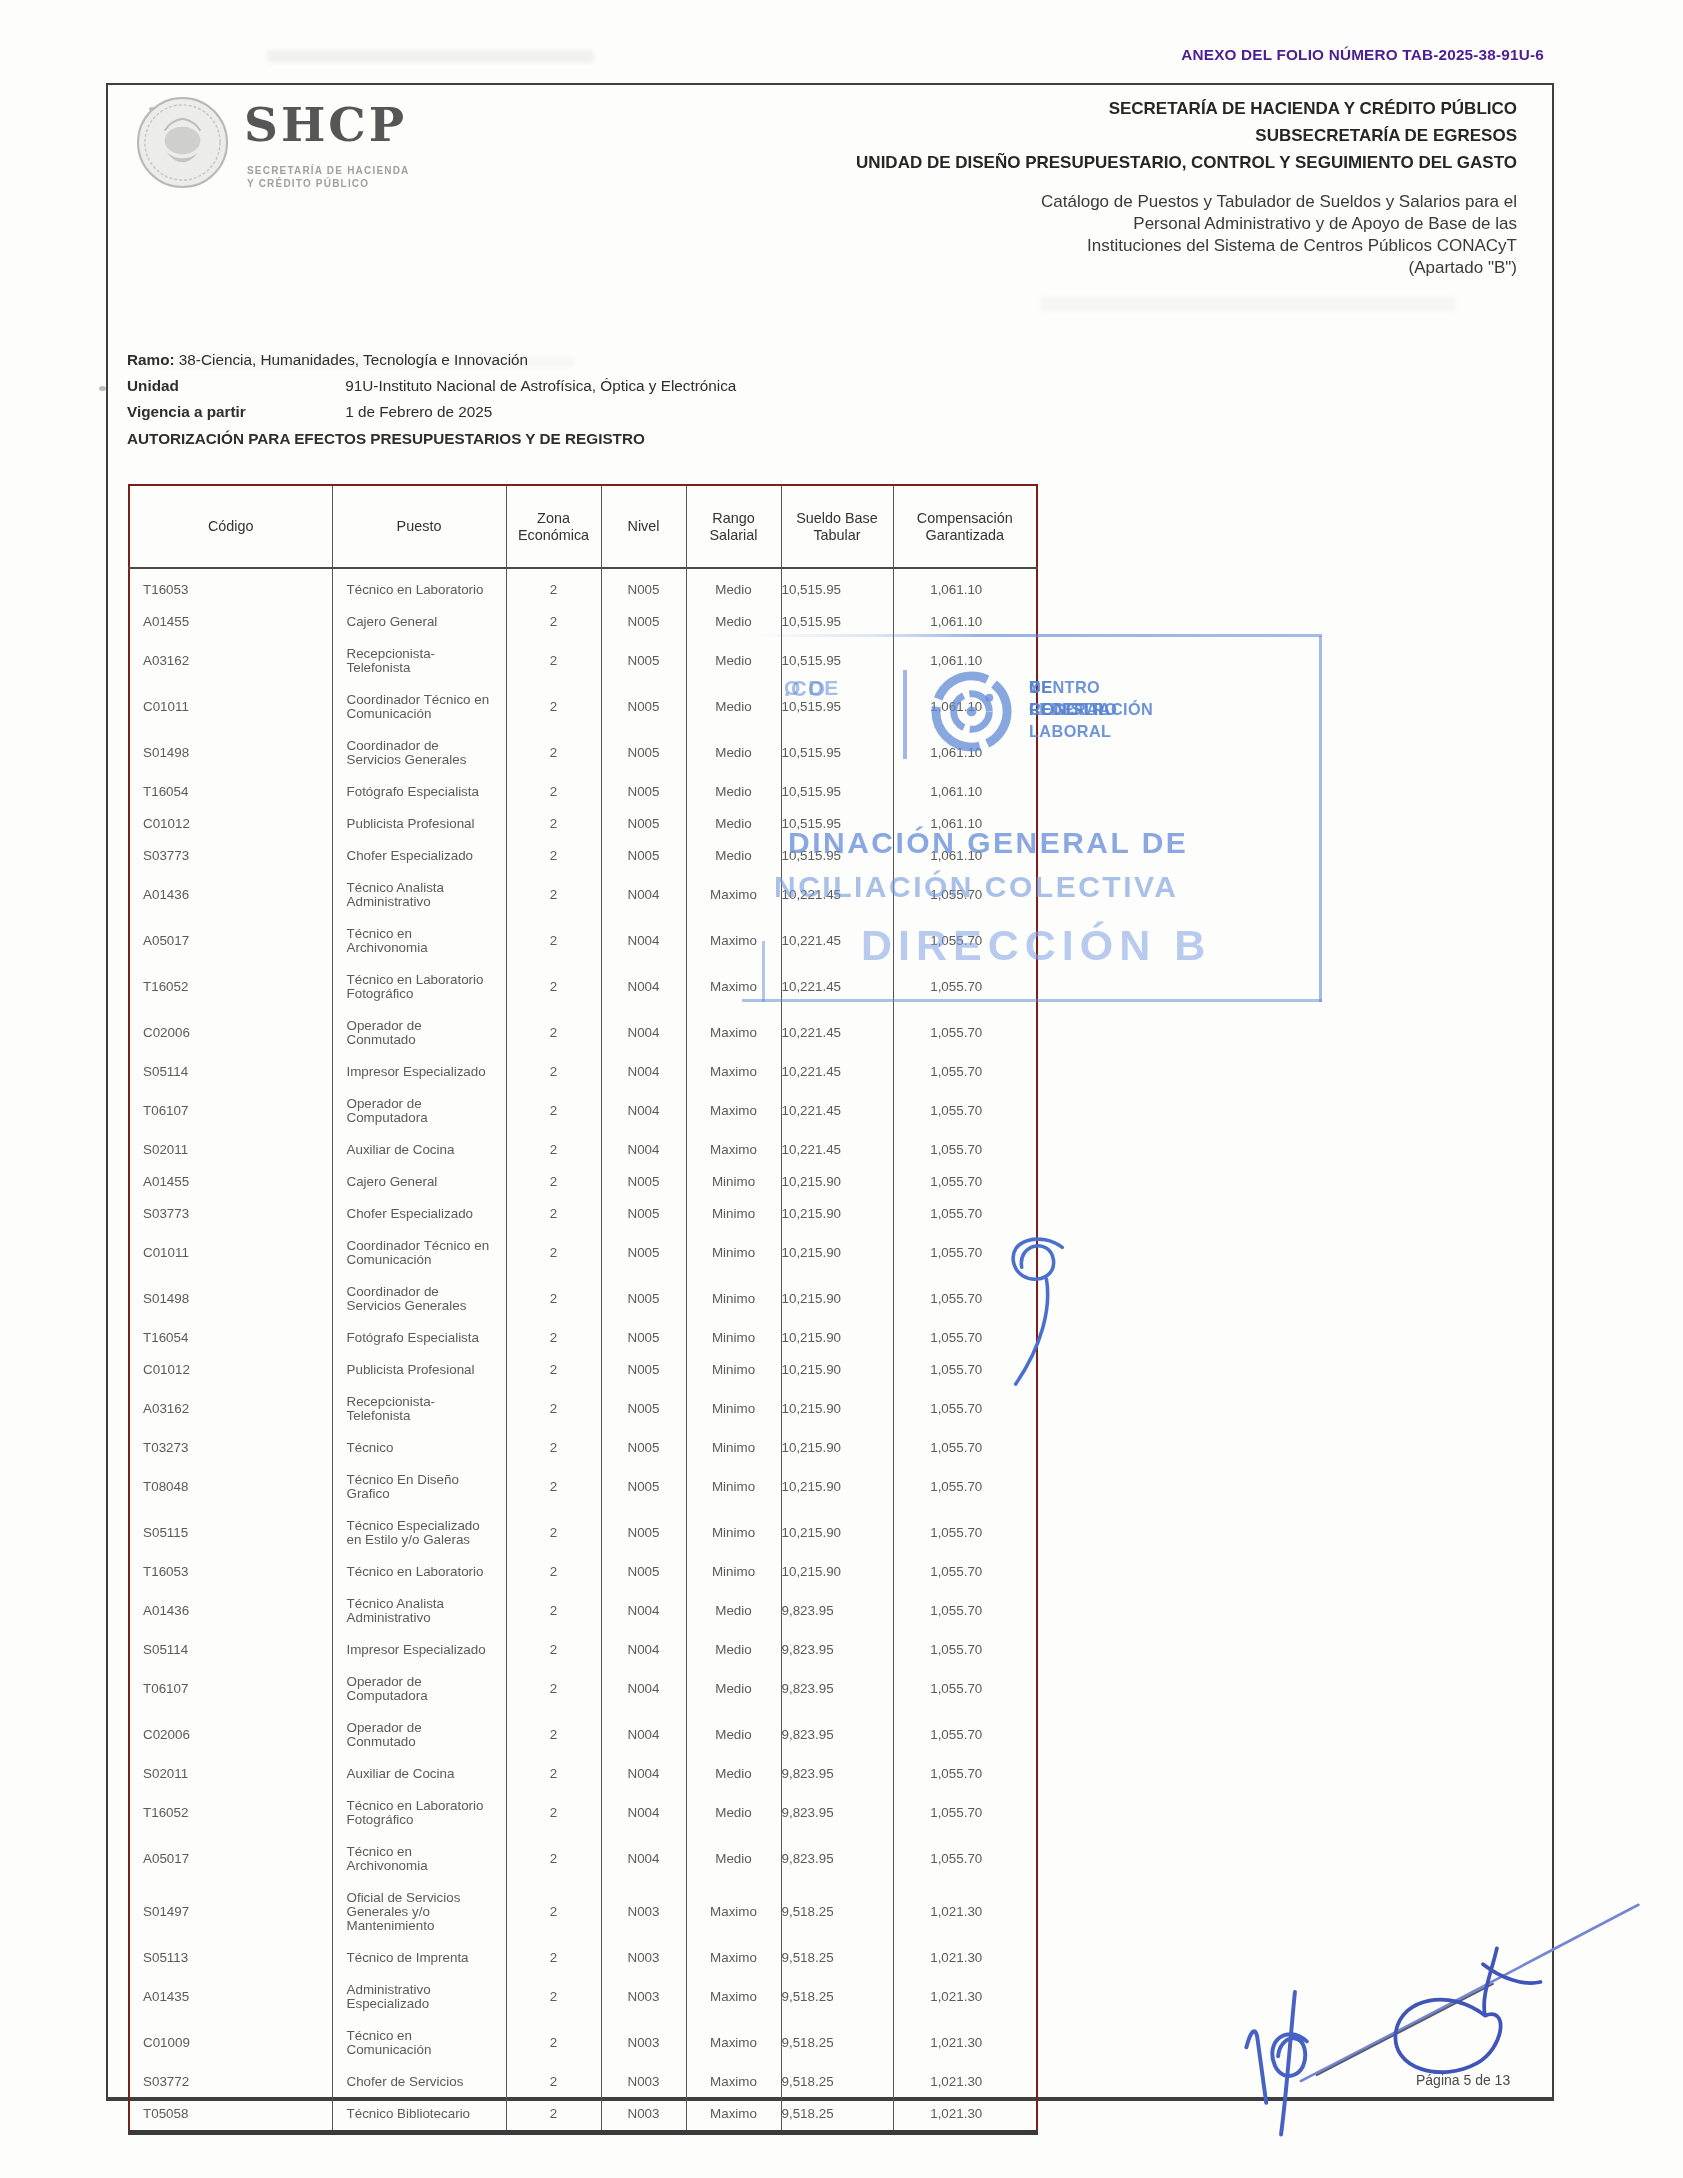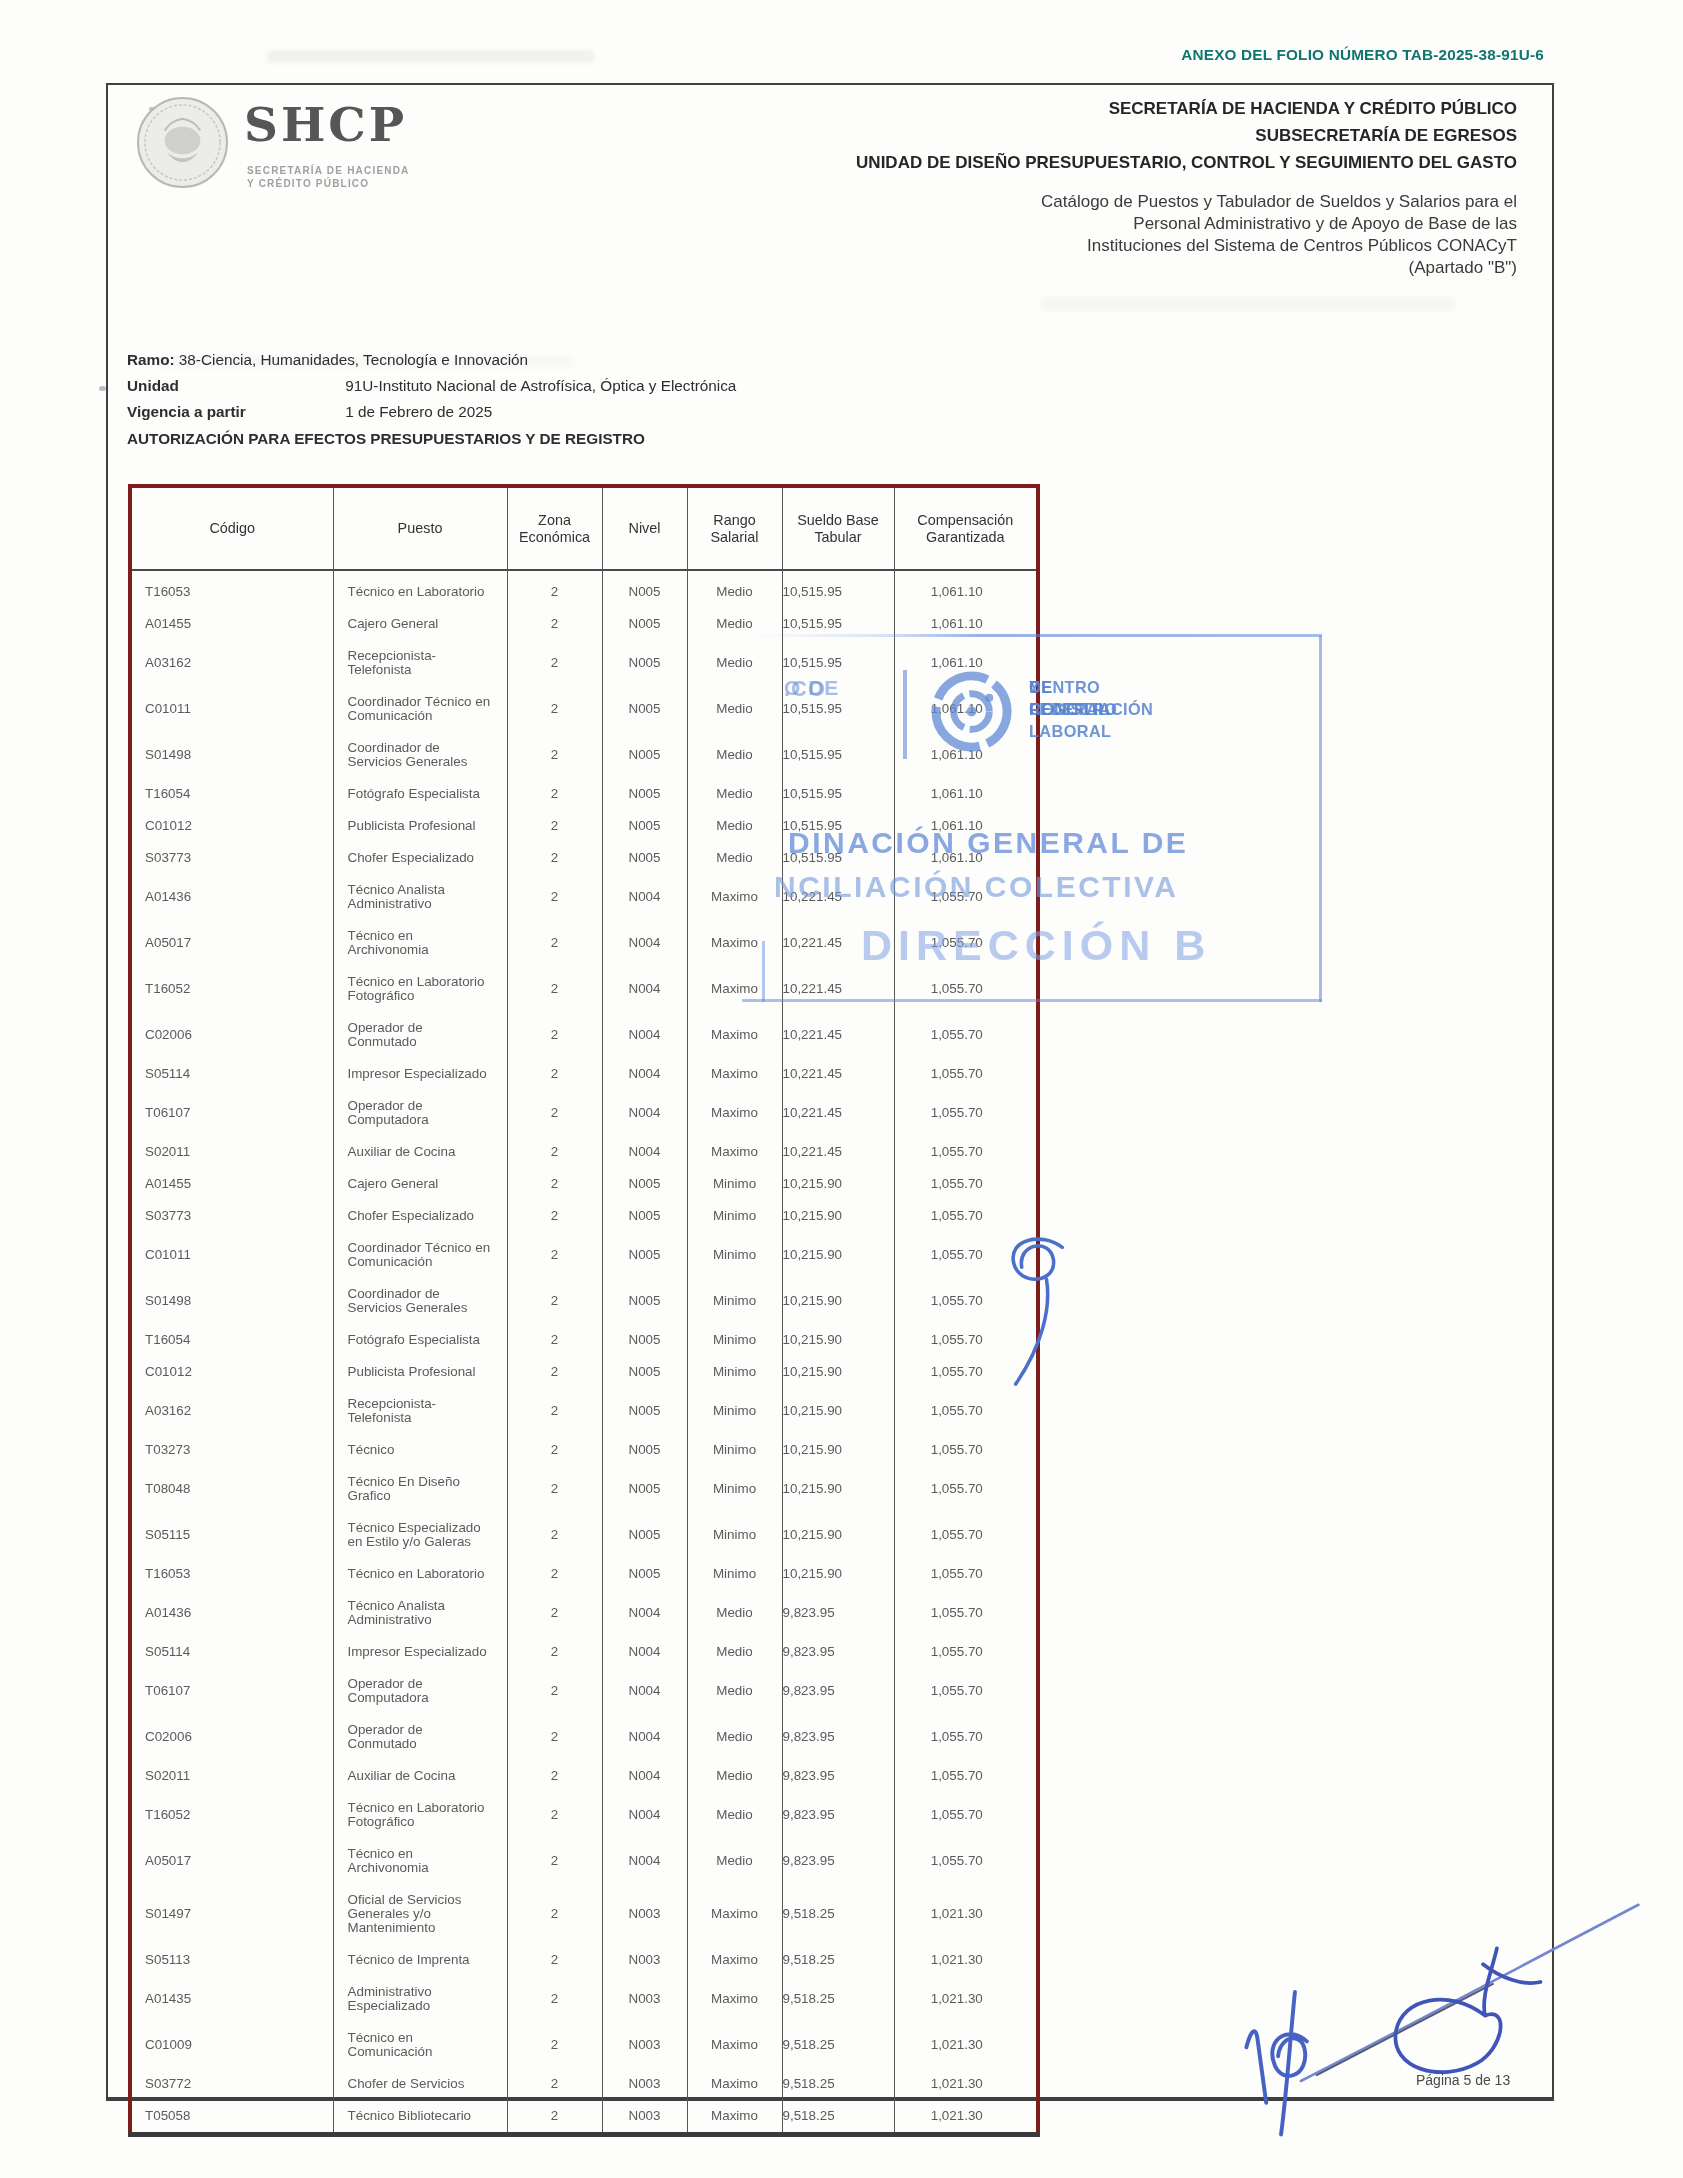--- a/index.html
+++ b/index.html
@@ -8,21 +8,21 @@
     font-family:"Liberation Sans",sans-serif;overflow:hidden;margin:0 auto;
   }
   
   .frame{
     position:absolute;left:106px;top:83px;width:1444px;height:2012px;
     border:2px solid #3f3f3f;border-bottom-width:4px;pointer-events:none;
   }
   
   .folio{
     position:absolute;top:46px;right:139px;font-size:15.3px;font-weight:bold;
-    color:#0f766e;letter-spacing:0.2px;
+    color:#4c1d95;letter-spacing:0.2px;
   }
   
   .logo{position:absolute;left:135px;top:91px;width:416px;height:129px;}
   .seal{position:absolute;left:0;top:4px;}
   .shcp-acronym{
     position:absolute;left:109px;top:6px;font-family:"DejaVu Serif",serif;
     font-weight:bold;font-size:47px;color:#565656;letter-spacing:3px;
   }
   .shcp-caption{
     position:absolute;left:112px;top:73px;font-size:10px;color:#a0a0a0;
@@ -38,21 +38,21 @@
   .info-line{line-height:26px;white-space:nowrap;}
   .info-label{font-weight:bold;}
   .info-label.wide{display:inline-block;width:214px;}
   .autorizacion{font-weight:bold;line-height:27px;}
   
   table.tab{
     position:absolute;left:128px;top:484px;width:908px;
     border-collapse:collapse;table-layout:fixed;
   }
   table.tab th,table.tab td{border-left:1.5px solid #565656;border-right:1.5px solid #565656;}
-  table.tab{border:4px solid #7f1d1d;}
+  table.tab{border:2px solid #7f1d1d;}
   table.tab thead th{
     height:81px;font-size:14.4px;font-weight:normal;color:#333;
     text-align:center;vertical-align:middle;border-bottom:2px solid #4a4a4a;
     line-height:17px;padding:0 6px;
   }
   table.tab tbody td{
     font-size:13.4px;color:#5b5b5b;line-height:14px;
     padding:9px 0;vertical-align:middle;
   }
   table.tab tbody tr:first-child td{padding-top:14px;}

